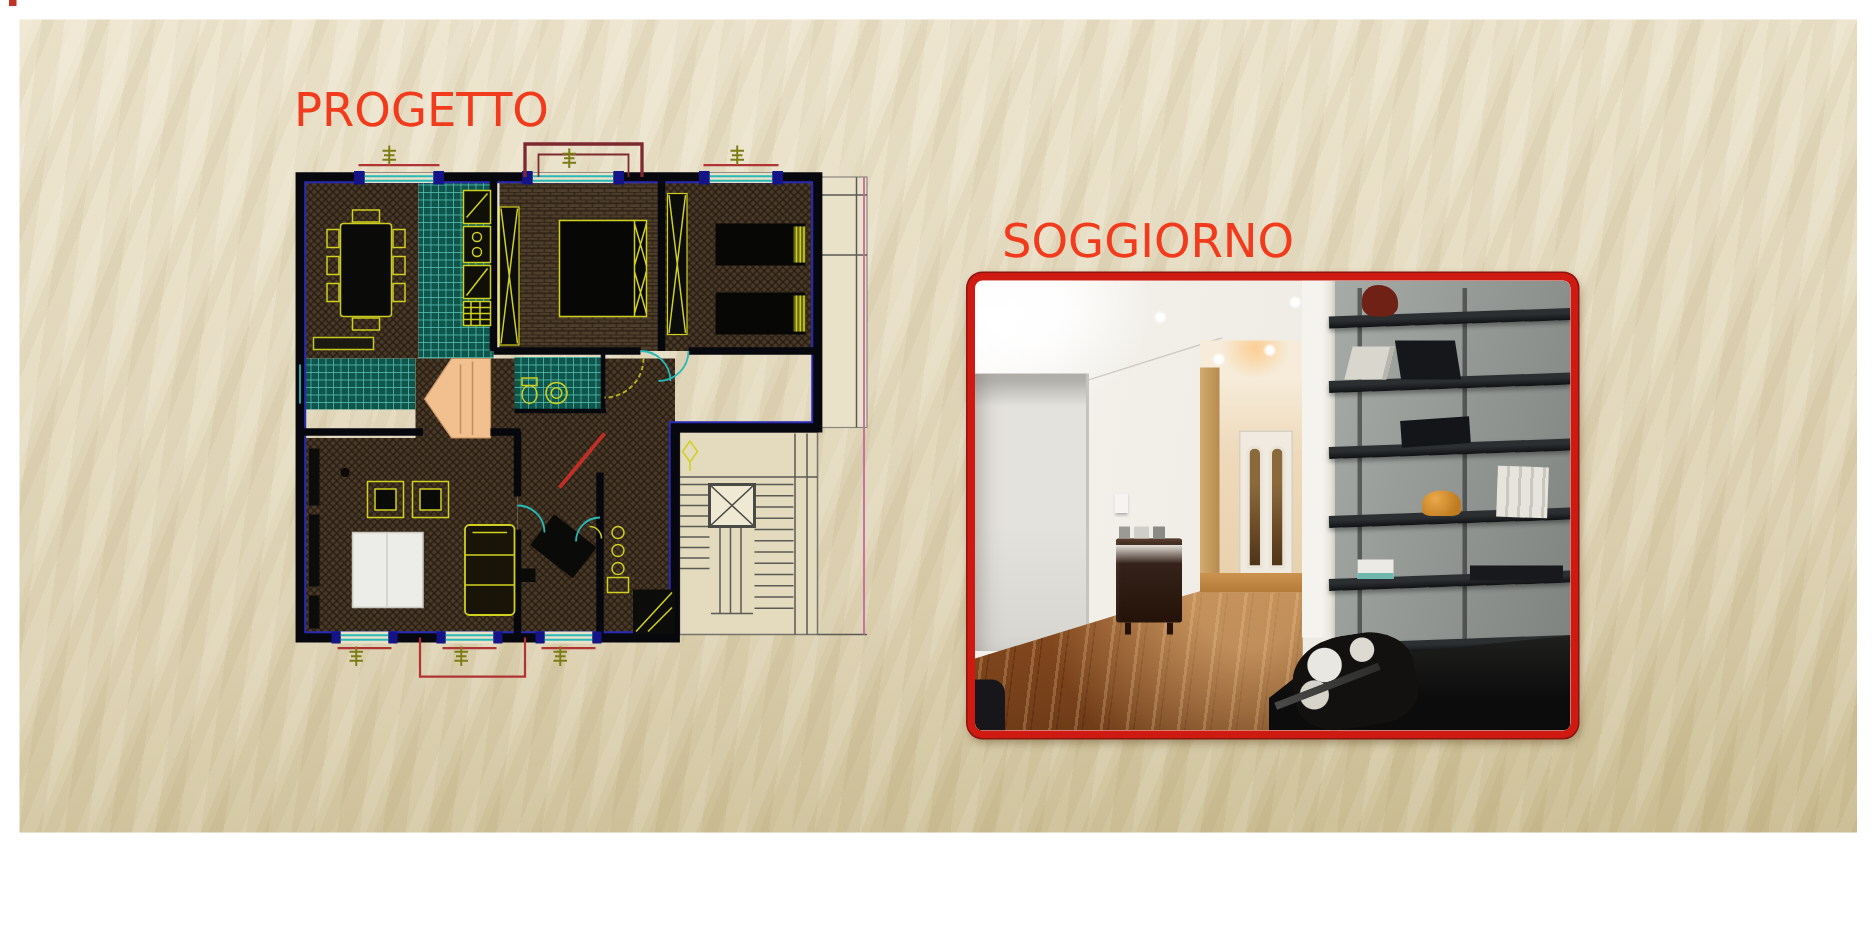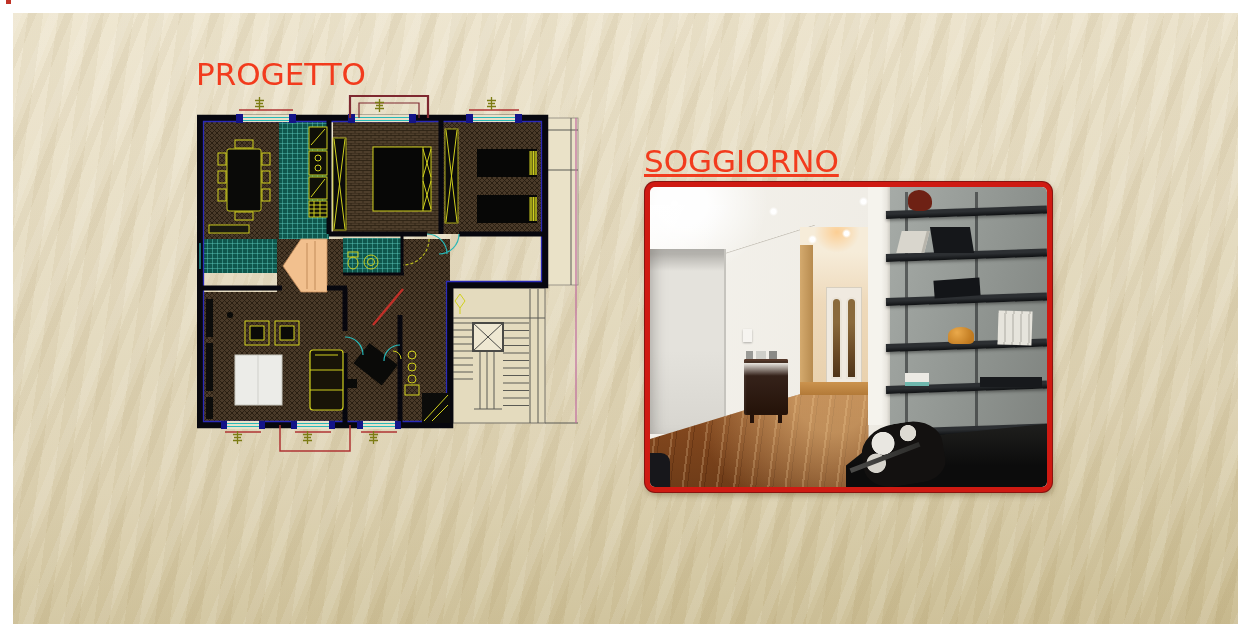--- a/index.html
+++ b/index.html
@@ -6,29 +6,29 @@
     --page-bg:#ffffff; --slide-top:#eee6cf; --slide-mid:#ddd2b2; --slide-bottom:#cabc91;
     --title-color:#f23b1d; --photo-border:#cf1a12;
     --plan-wall:#07070e; --plan-navy:#2a2ab8; --plan-yellow:#d0d01e; --plan-teal:#28b8b8;
     --plan-olive:#7c7c14; --plan-red:#b03434; --plan-maroon:#7e2830; --plan-gray:#5a5a54;
     --plan-pink:#c06a9e;
   }
   *{margin:0;padding:0;box-sizing:border-box}
   body{font-family:"DejaVu Sans","Liberation Sans",sans-serif;background:var(--page-bg);}
   .page{position:relative;width:1250px;height:625px;background:var(--page-bg);overflow:hidden;}
   .speck{position:absolute;left:6px;top:0;width:5px;height:4px;background:#c03226;}
-  .slide{position:absolute;left:13px;top:13px;width:1225px;height:611px;
+  .slide{position:absolute;left:13px;top:13px;width:1225px;height:542px;
     background:linear-gradient(175deg,var(--slide-top) 0%,#e5dbc0 40%,var(--slide-mid) 68%,var(--slide-bottom) 100%);}
   .texture{position:absolute;inset:0;pointer-events:none;
     background:
       repeating-linear-gradient(112deg,rgba(255,255,255,.10) 0 9px,rgba(0,0,0,0) 9px 14px,rgba(150,125,70,.07) 14px 22px,rgba(0,0,0,0) 22px 34px),
       repeating-linear-gradient(98deg,rgba(255,255,255,.05) 0 15px,rgba(140,115,65,.05) 15px 30px);}
   .title{position:absolute;font-size:31px;line-height:1.1;color:var(--title-color);letter-spacing:0;}
   .t-progetto{left:183px;top:44px;}
-  .t-soggiorno{left:631px;top:131px;text-decoration:underline;}
+  .t-soggiorno{left:655px;top:131px;}
   .floorplan{position:absolute;left:184px;top:80px;width:386px;height:362px;}
   
   .pw{stroke:var(--plan-wall);fill:none;}
   .py{stroke:var(--plan-yellow);fill:none;stroke-width:1;}
   .pt{stroke:var(--plan-teal);fill:none;stroke-width:1.2;}
   .po{stroke:var(--plan-olive);fill:none;stroke-width:1.3;}
   .pg{stroke:var(--plan-gray);fill:none;stroke-width:1;}
   
   .photo{position:absolute;left:632px;top:169px;width:407px;height:310px;border:5px solid var(--photo-border);
     border-radius:10px;box-shadow:0 0 0 1px #8a1410, inset 0 0 0 1px #e5453a, 1px 3px 6px rgba(90,70,30,.45);

